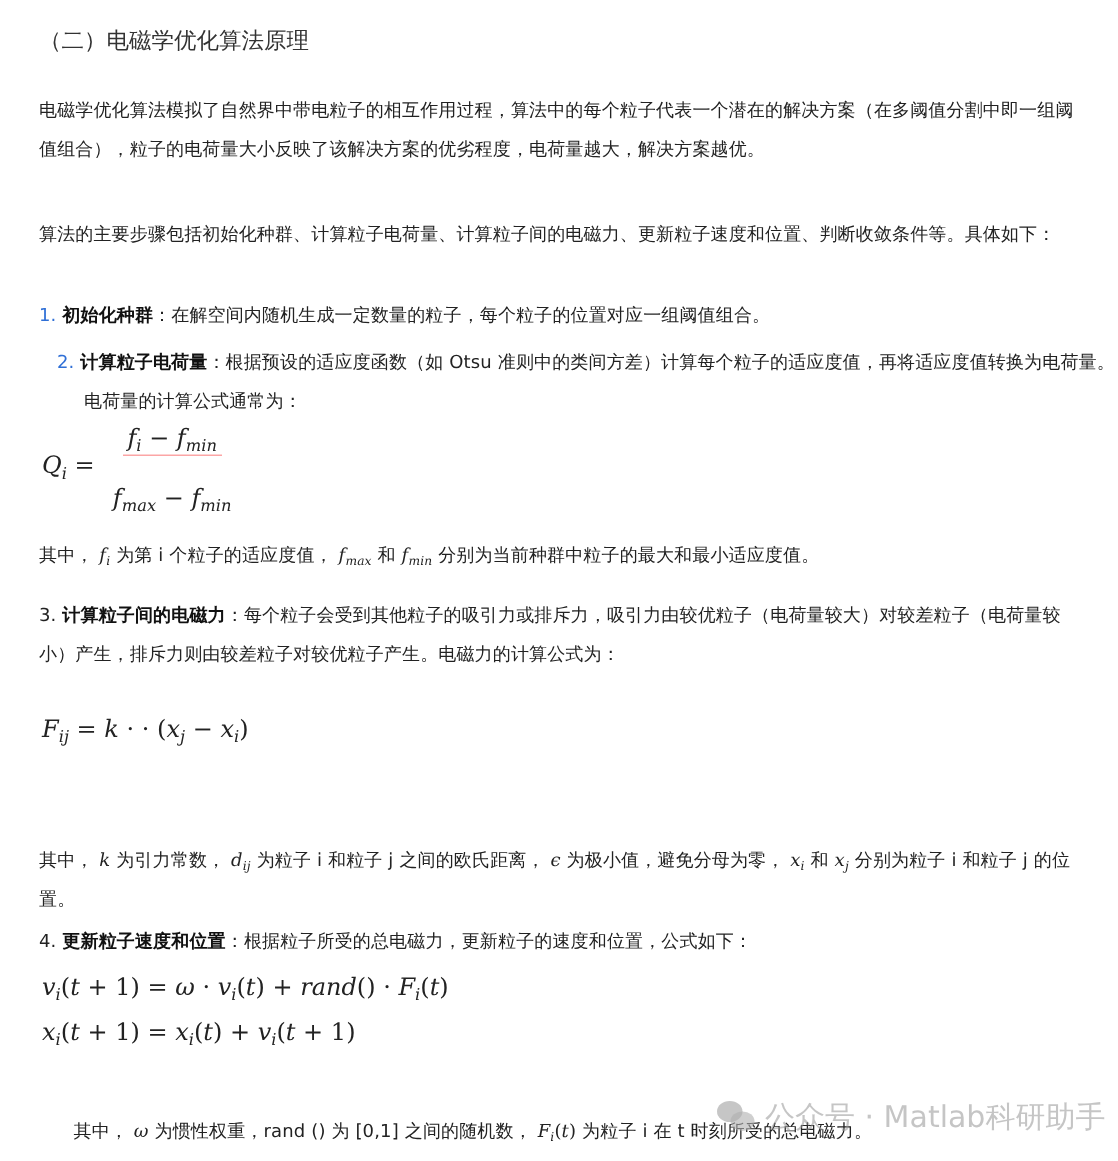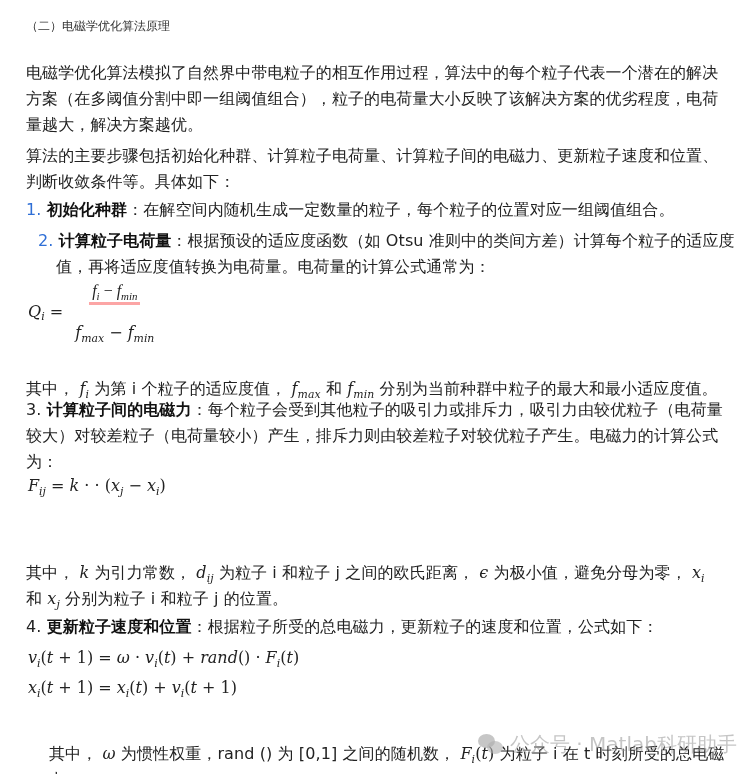--- a/index.html
+++ b/index.html
@@ -3,28 +3,28 @@
   <meta charset="utf-8">
   <style>
     html, body { margin: 0; padding: 0; background: #ffffff; }
     body {
       width: 745px; height: 774px; overflow: hidden; position: relative;
       font-family: "DejaVu Sans", "Liberation Sans", sans-serif;
       color: #222222;
     }
     .page { position: absolute; left: 0; top: 0; width: 745px; height: 774px; }
     .abs { position: absolute; white-space: nowrap; }
-    .heading { font-size: 12px; color: #333333; left: 26px; top: 18px; }
-    .p { font-size: 16px; line-height: 26px; left: 26px; width: 700px; white-space: normal; letter-spacing: 0.1px; }
+    .heading { font-size: 15px; color: #333333; left: 26px; top: 18px; }
+    .p { font-size: 12px; line-height: 26px; left: 26px; width: 700px; white-space: normal; letter-spacing: 0.1px; }
     .li-num { color: #2f6fd6; }
     .bold { font-weight: bold; color: #111111; }
     .math { font-family: "DejaVu Serif", "Liberation Serif", serif; font-style: italic; color: #222; }
     sub { font-size: 68%; vertical-align: -0.35em; line-height: 0; }
     .frac { display: inline-flex; flex-direction: column; align-items: center; vertical-align: middle; margin: 0 4px; }
-    .frac .num { padding: 0 3px 2px 3px; border-bottom: 3px solid #fca5a5; font-family: Liberation Serif, serif; }
+    .frac .num { padding: 0 3px 2px 3px; border-bottom: 1px solid #fca5a5; }
     .frac .den { padding: 2px 3px 0 3px; margin-top: 16px; }
     .formula { font-family: "DejaVu Serif", "Liberation Serif", serif; font-style: italic; font-size: 16px; color: #222; }
     .watermark {
       left: 478px; top: 731px; font-size: 20px; color: rgba(150,150,150,0.55);
       display: flex; align-items: center; gap: 6px;
     }
     .wm-icon { width: 26px; height: 22px; position: relative; }
     .wm-icon .b1 { position: absolute; left: 0; top: 0; width: 17px; height: 14px; border-radius: 50%; background: rgba(160,160,160,0.6); }
     .wm-icon .b2 { position: absolute; left: 9px; top: 7px; width: 16px; height: 13px; border-radius: 50%; background: rgba(175,175,175,0.6); }
   </style>
@@ -51,21 +51,21 @@
 
   <div class="abs formula" style="left:28px; top:282px;">
     <span>Q</span><sub>i</sub>
     <span class="up" style="font-style:normal;">=</span>
     <span class="frac">
       <span class="num">f<sub>i</sub> <span style="font-style:normal;">−</span> f<sub>min</sub></span>
       <span class="den">f<sub>max</sub> <span style="font-style:normal;">−</span> f<sub>min</sub></span>
     </span>
   </div>
 
-  <div class="abs p" style="top:376px;">
+  <div class="abs p" style="top:357px;">
     <span>其中，</span>
     <span class="math">f<sub>i</sub></span>
     <span>为第 i 个粒子的适应度值，</span>
     <span class="math">f<sub>max</sub></span>
     <span>和</span>
     <span class="math">f<sub>min</sub></span>
     <span>分别为当前种群中粒子的最大和最小适应度值。</span>
   </div>
 
   <div class="abs p" style="top:397px;">

